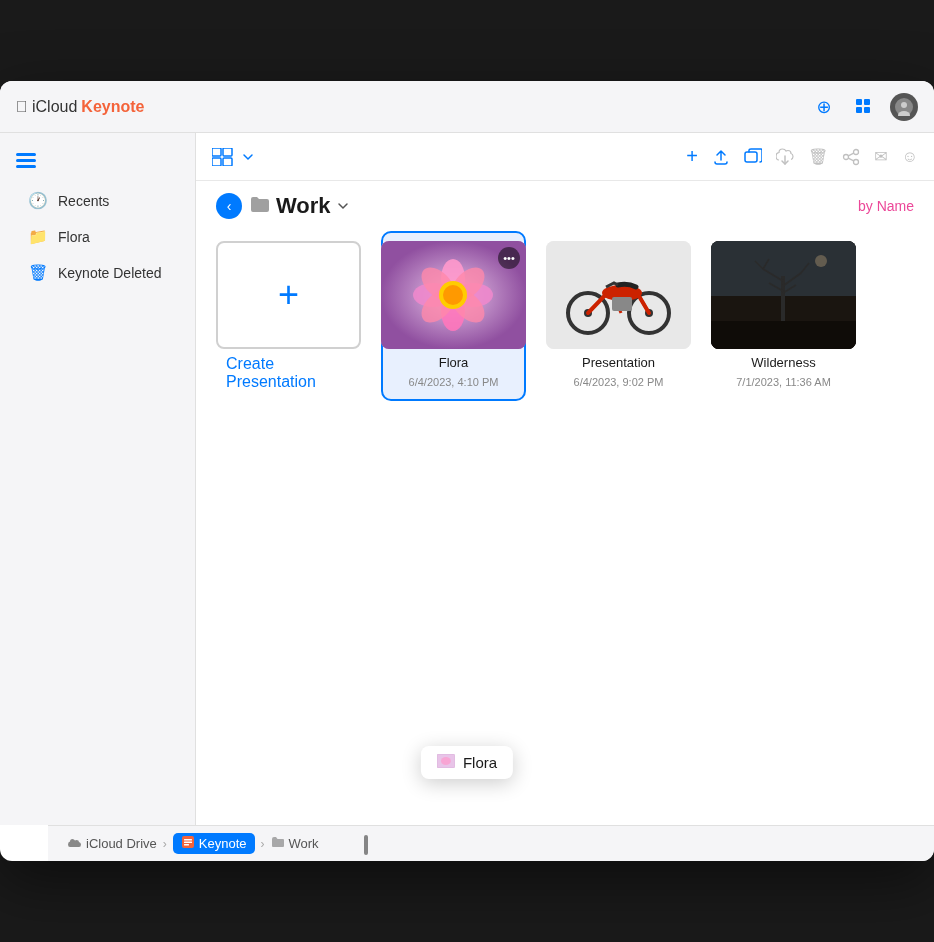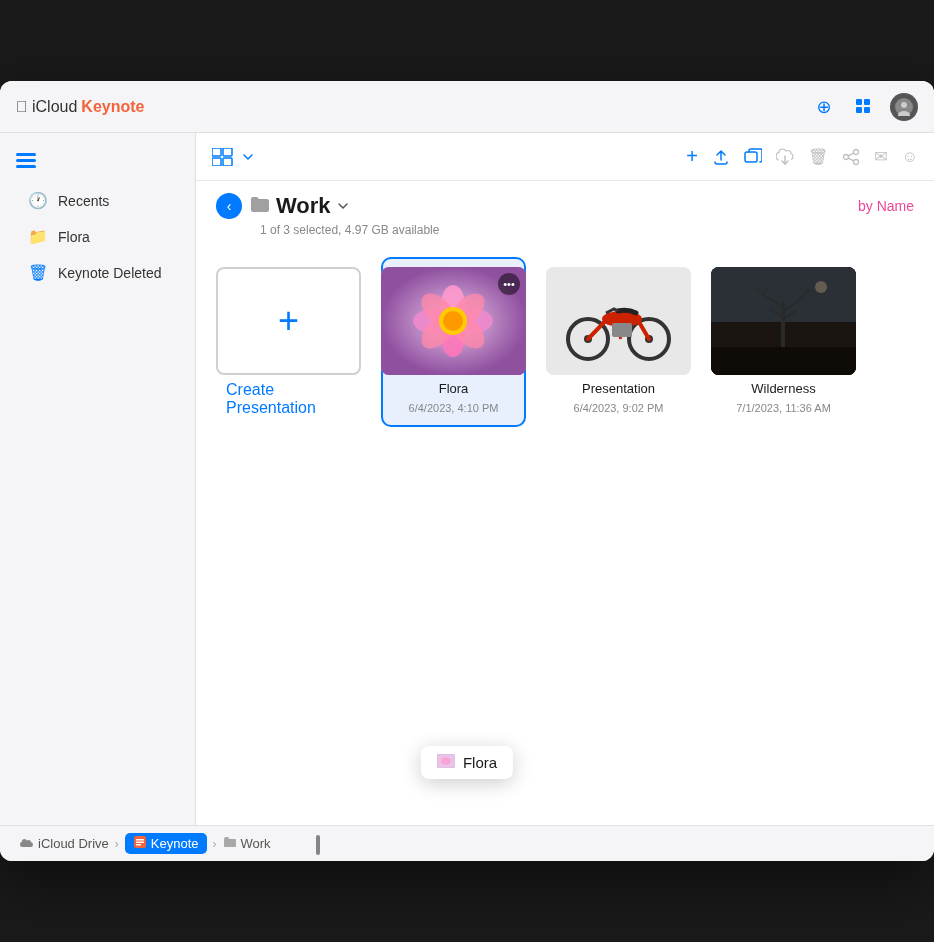--- a/index.html
+++ b/index.html
@@ -347,20 +347,21 @@
       background: #f5f5f7;
       border-top: 1px solid #e0e0e0;
       display: flex;
       align-items: center;
       padding: 0 20px;
       gap: 6px;
       font-size: 13px;
       color: #555;
       flex-shrink: 0;
       position: relative;
+      margin-left: 48px;
     }
     .breadcrumb-item {
       display: flex;
       align-items: center;
       gap: 4px;
       cursor: pointer;
       color: #555;
     }
     .breadcrumb-item.active {
       background: #007aff;
@@ -503,21 +504,20 @@
             <span class="folder-name">Work</span>
             <span class="folder-chevron">
               <svg width="12" height="10" viewBox="0 0 12 10" fill="none">
                 <path d="M2 3 L6 7 L10 3" stroke="#555" stroke-width="1.5" fill="none" stroke-linecap="round"></path>
               </svg>
             </span>
           </div>
         </div>
         <span class="by-name-btn">by Name</span>
       </div>
-      <div class="folder-subtitle">1 of 3 selected, 4.97 GB available</div>
 
       <div class="files-grid">
 
         <div class="file-item">
           <div class="file-thumbnail create-thumb">
             <span class="create-plus">+</span>
           </div>
           <span class="create-label">Create Presentation</span>
         </div>
 

